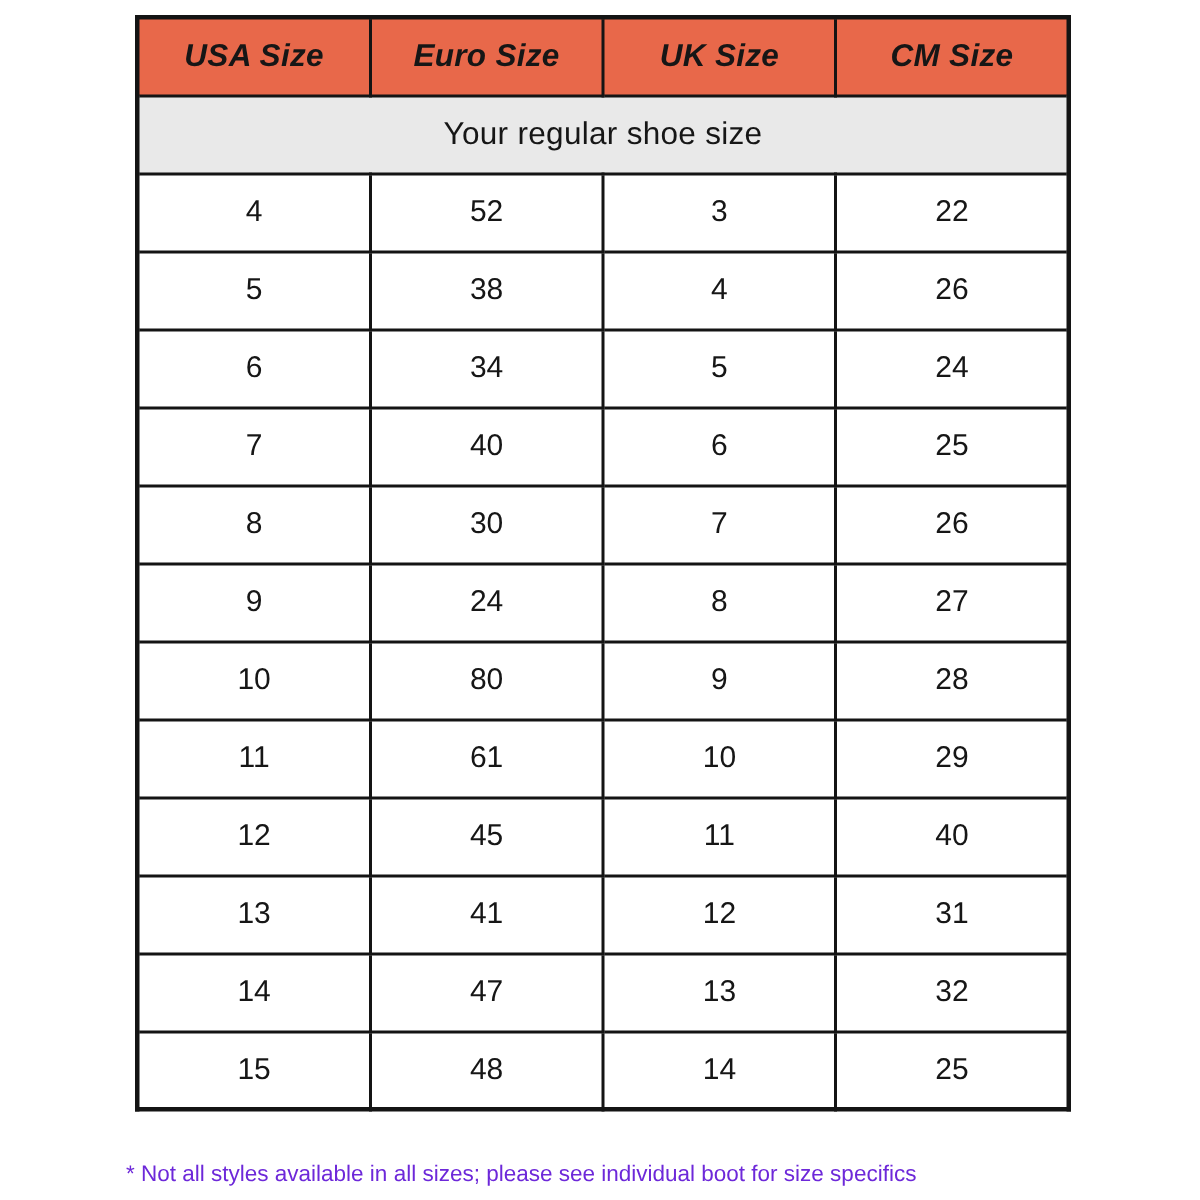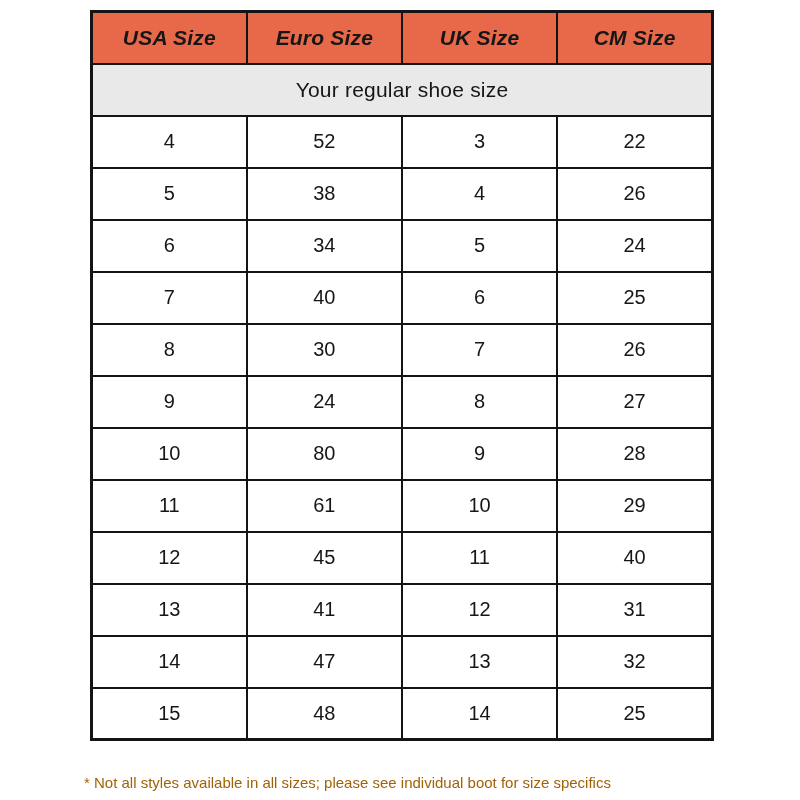--- a/index.html
+++ b/index.html
@@ -51,21 +51,21 @@
     background: #ffffff;
     font-size: 20px;
     font-weight: 400;
   }
   .footnote {
     position: absolute;
     left: 84px;
     top: 774px;
     font-size: 15px;
     font-weight: 400;
-    color: #a16207;
+    color: #6d28d9;
     white-space: nowrap;
   }
 </style>
 </head>
 <body>
 
 <div class="page">
 
   <table class="size-table">
     <thead>

